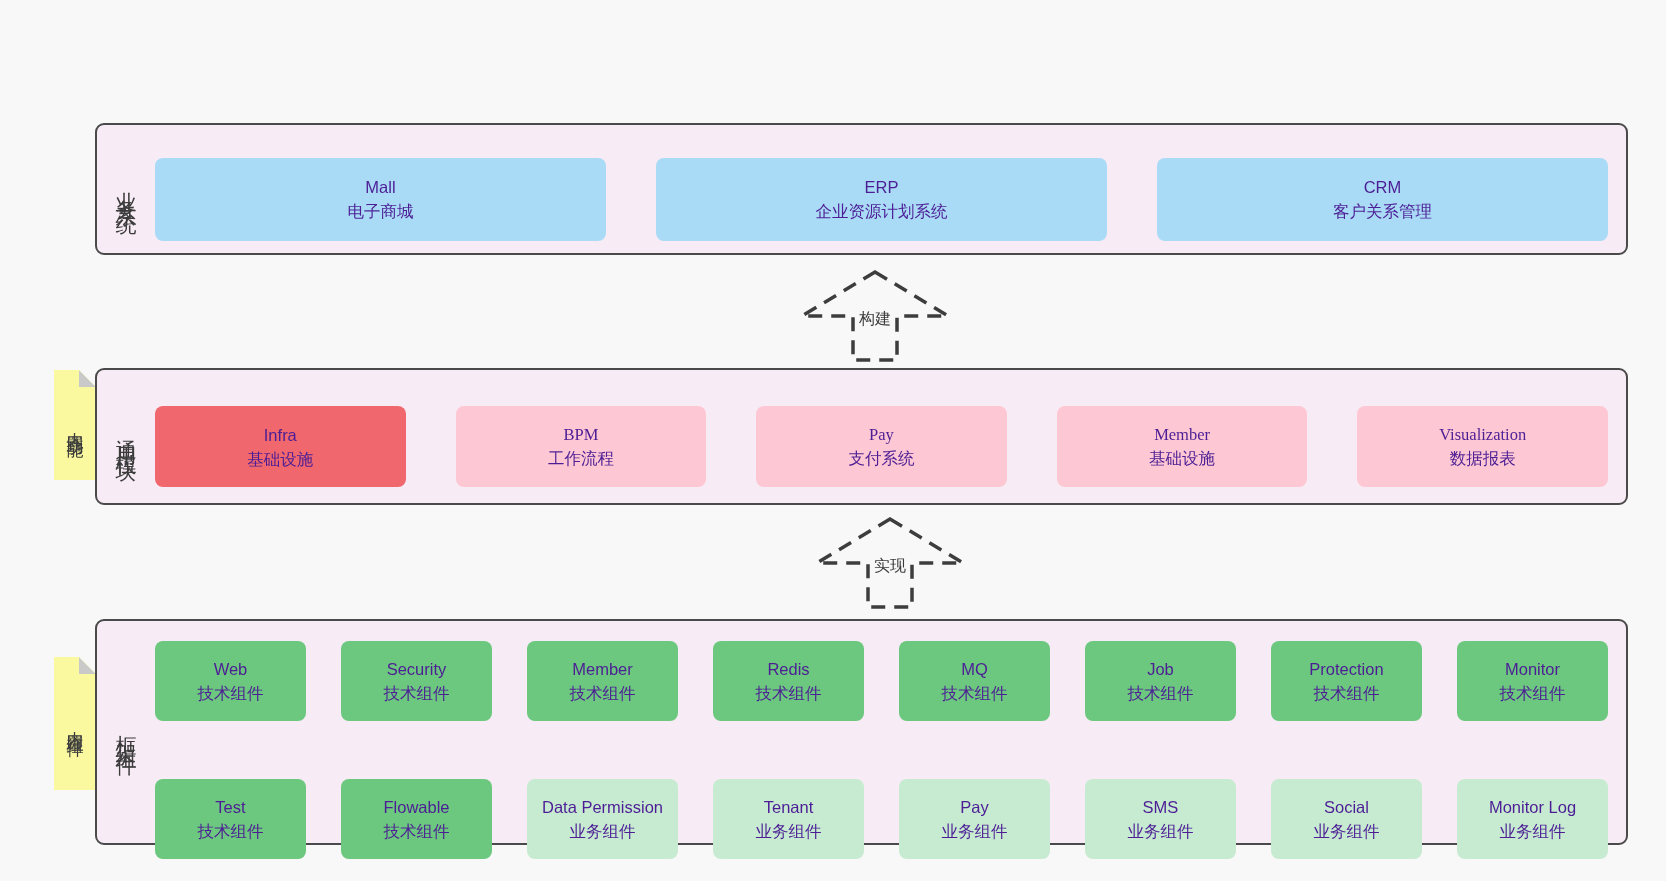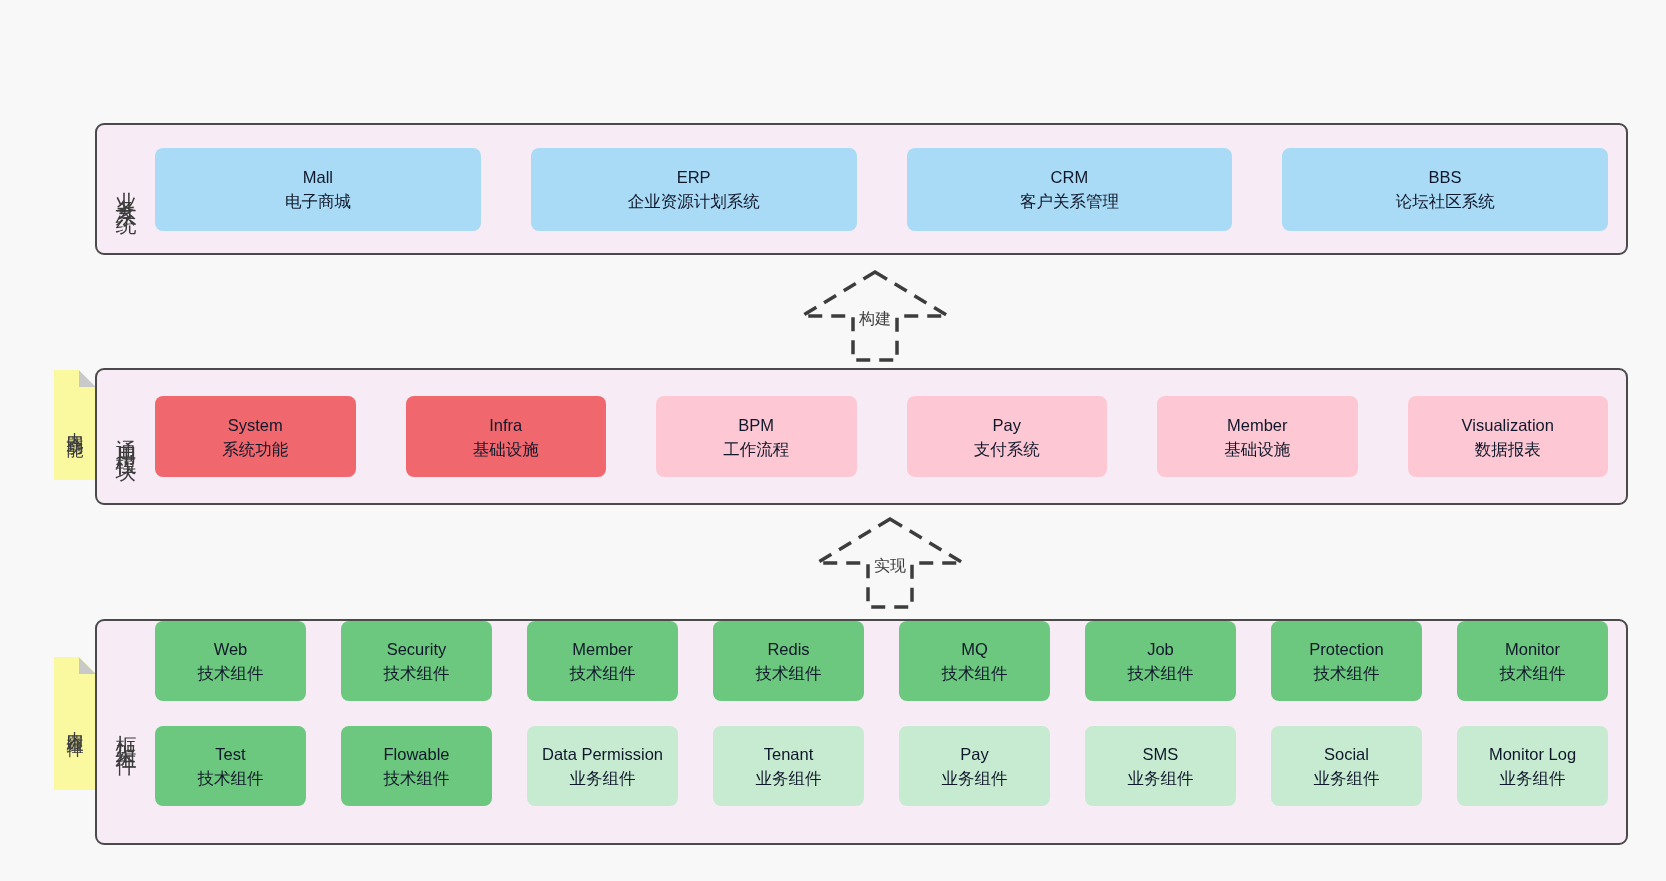--- a/index.html
+++ b/index.html
@@ -29,35 +29,35 @@
     writing-mode:vertical-rl;
     font-size:21px;letter-spacing:7px;color:#3b3b3b;
   }
 
   
   .boxes{flex:1;display:flex;gap:50px;margin-right:18px;align-items:center;}
   .boxes .box{flex:1;height:83px;}
   #layer2 .boxes .box{height:81px;}
 
   
-  .grid{flex:1;margin-right:18px;display:flex;flex-direction:column;justify-content:flex-start;gap:25px;}
+  .grid{flex:1;margin-right:18px;display:flex;flex-direction:column;justify-content:flex-start;gap:38px;}
   .box-row{display:flex;gap:35px;}
   .box-row .box{flex:1;height:80px;}
 
   .box{
     border-radius:8px;
     display:flex;flex-direction:column;justify-content:center;align-items:center;
     text-align:center;
-    font-size:16.5px;line-height:24px;color:#0f172a;
+    font-size:16.5px;line-height:24px;color:#4c1d95;margin-top:20px;
   }
   .box .en{display:block;}
   .box .cn{display:block;}
   .blue{background:#a9dbf6;}
   .red{background:#f0686e;}
-  .pink{background:#fdc8d3;}
+  .pink{background:#fdc8d3;font-family:Liberation Serif, serif;}
   .gdark{background:#6cc87e;}
   .glight{background:#c7ebd1;}
 
   
   .tab{
     position:absolute;left:54px;width:42px;
     background:#fbf99f;
     clip-path:polygon(0 0,calc(100% - 17px) 0,100% 17px,100% 100%,0 100%);
     display:flex;align-items:center;justify-content:center;
   }
@@ -103,46 +103,38 @@
         <span class="cn">电子商城</span>
       </div>
       <div class="box blue">
         <span class="en">ERP</span>
         <span class="cn">企业资源计划系统</span>
       </div>
       <div class="box blue">
         <span class="en">CRM</span>
         <span class="cn">客户关系管理</span>
       </div>
-      <div class="box blue">
-        <span class="en">BBS</span>
-        <span class="cn">论坛社区系统</span>
-      </div>
     </div>
   </div>
 
   <svg class="arrow-svg" id="arrow1-svg" width="150" height="100" viewBox="0 0 150 100">
     <polygon points="75,6 148,50 97,50 97,94 53,94 53,50 2,50"></polygon>
   </svg>
   <div class="arrow-label" id="arrow1-label">构建</div>
 
   <div class="tab" id="tab1">
     <div class="fold"></div>
     <span>内置功能</span>
   </div>
   <div class="layer" id="layer2">
     <div class="layer-label">
       <span>通用模块</span>
     </div>
     <div class="boxes">
       <div class="box red">
-        <span class="en">System</span>
-        <span class="cn">系统功能</span>
-      </div>
-      <div class="box red">
         <span class="en">Infra</span>
         <span class="cn">基础设施</span>
       </div>
       <div class="box pink">
         <span class="en">BPM</span>
         <span class="cn">工作流程</span>
       </div>
       <div class="box pink">
         <span class="en">Pay</span>
         <span class="cn">支付系统</span>

